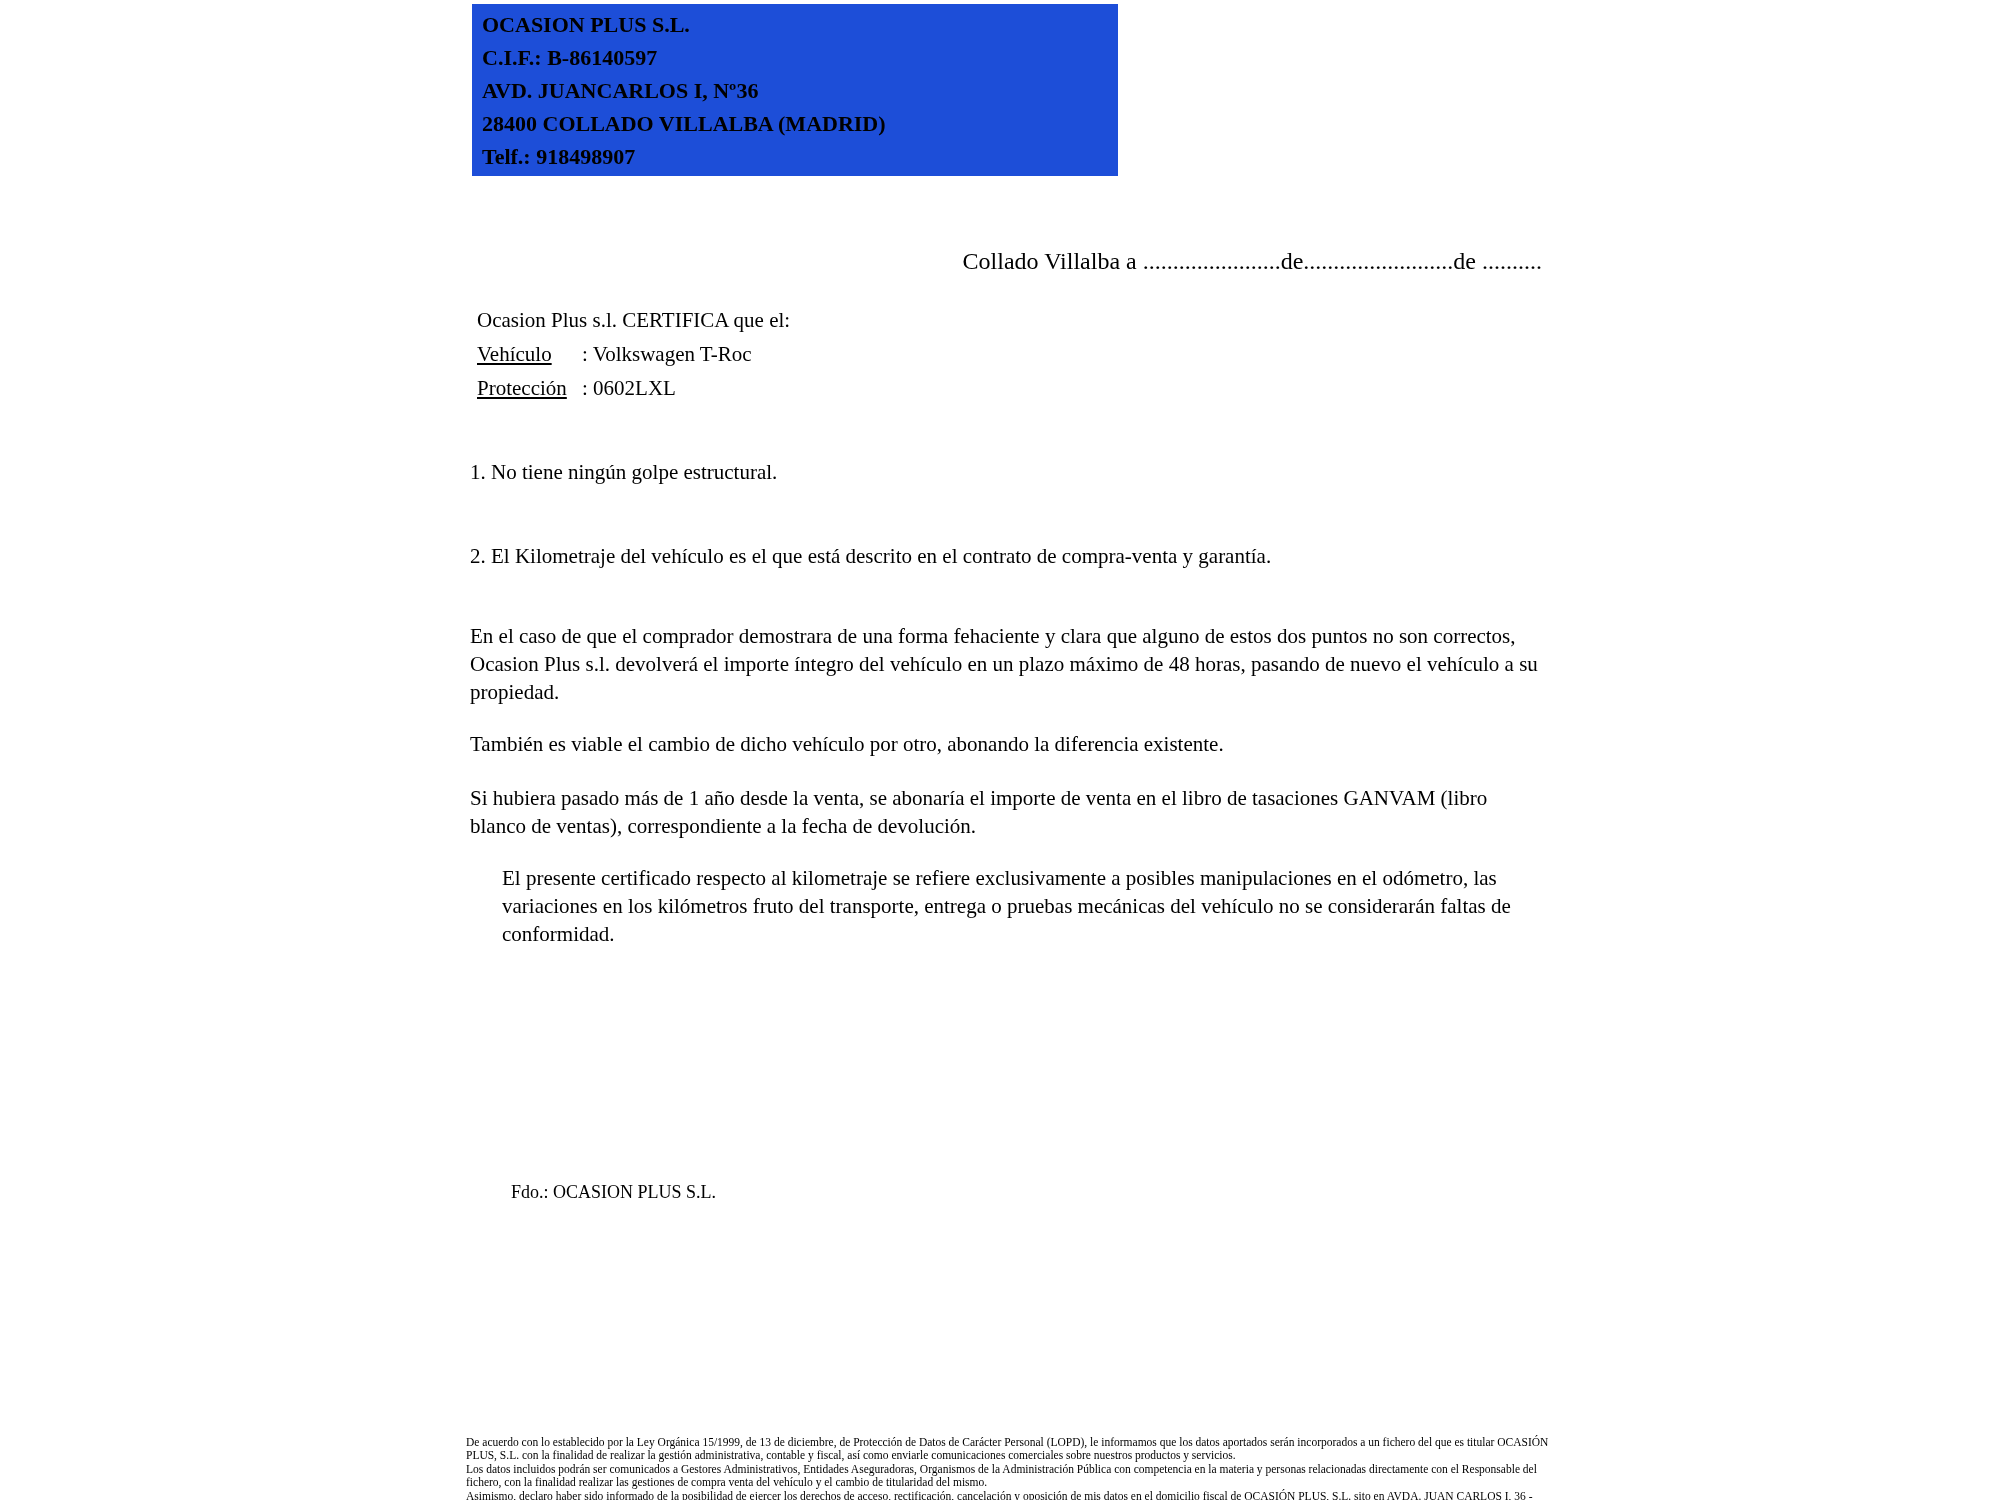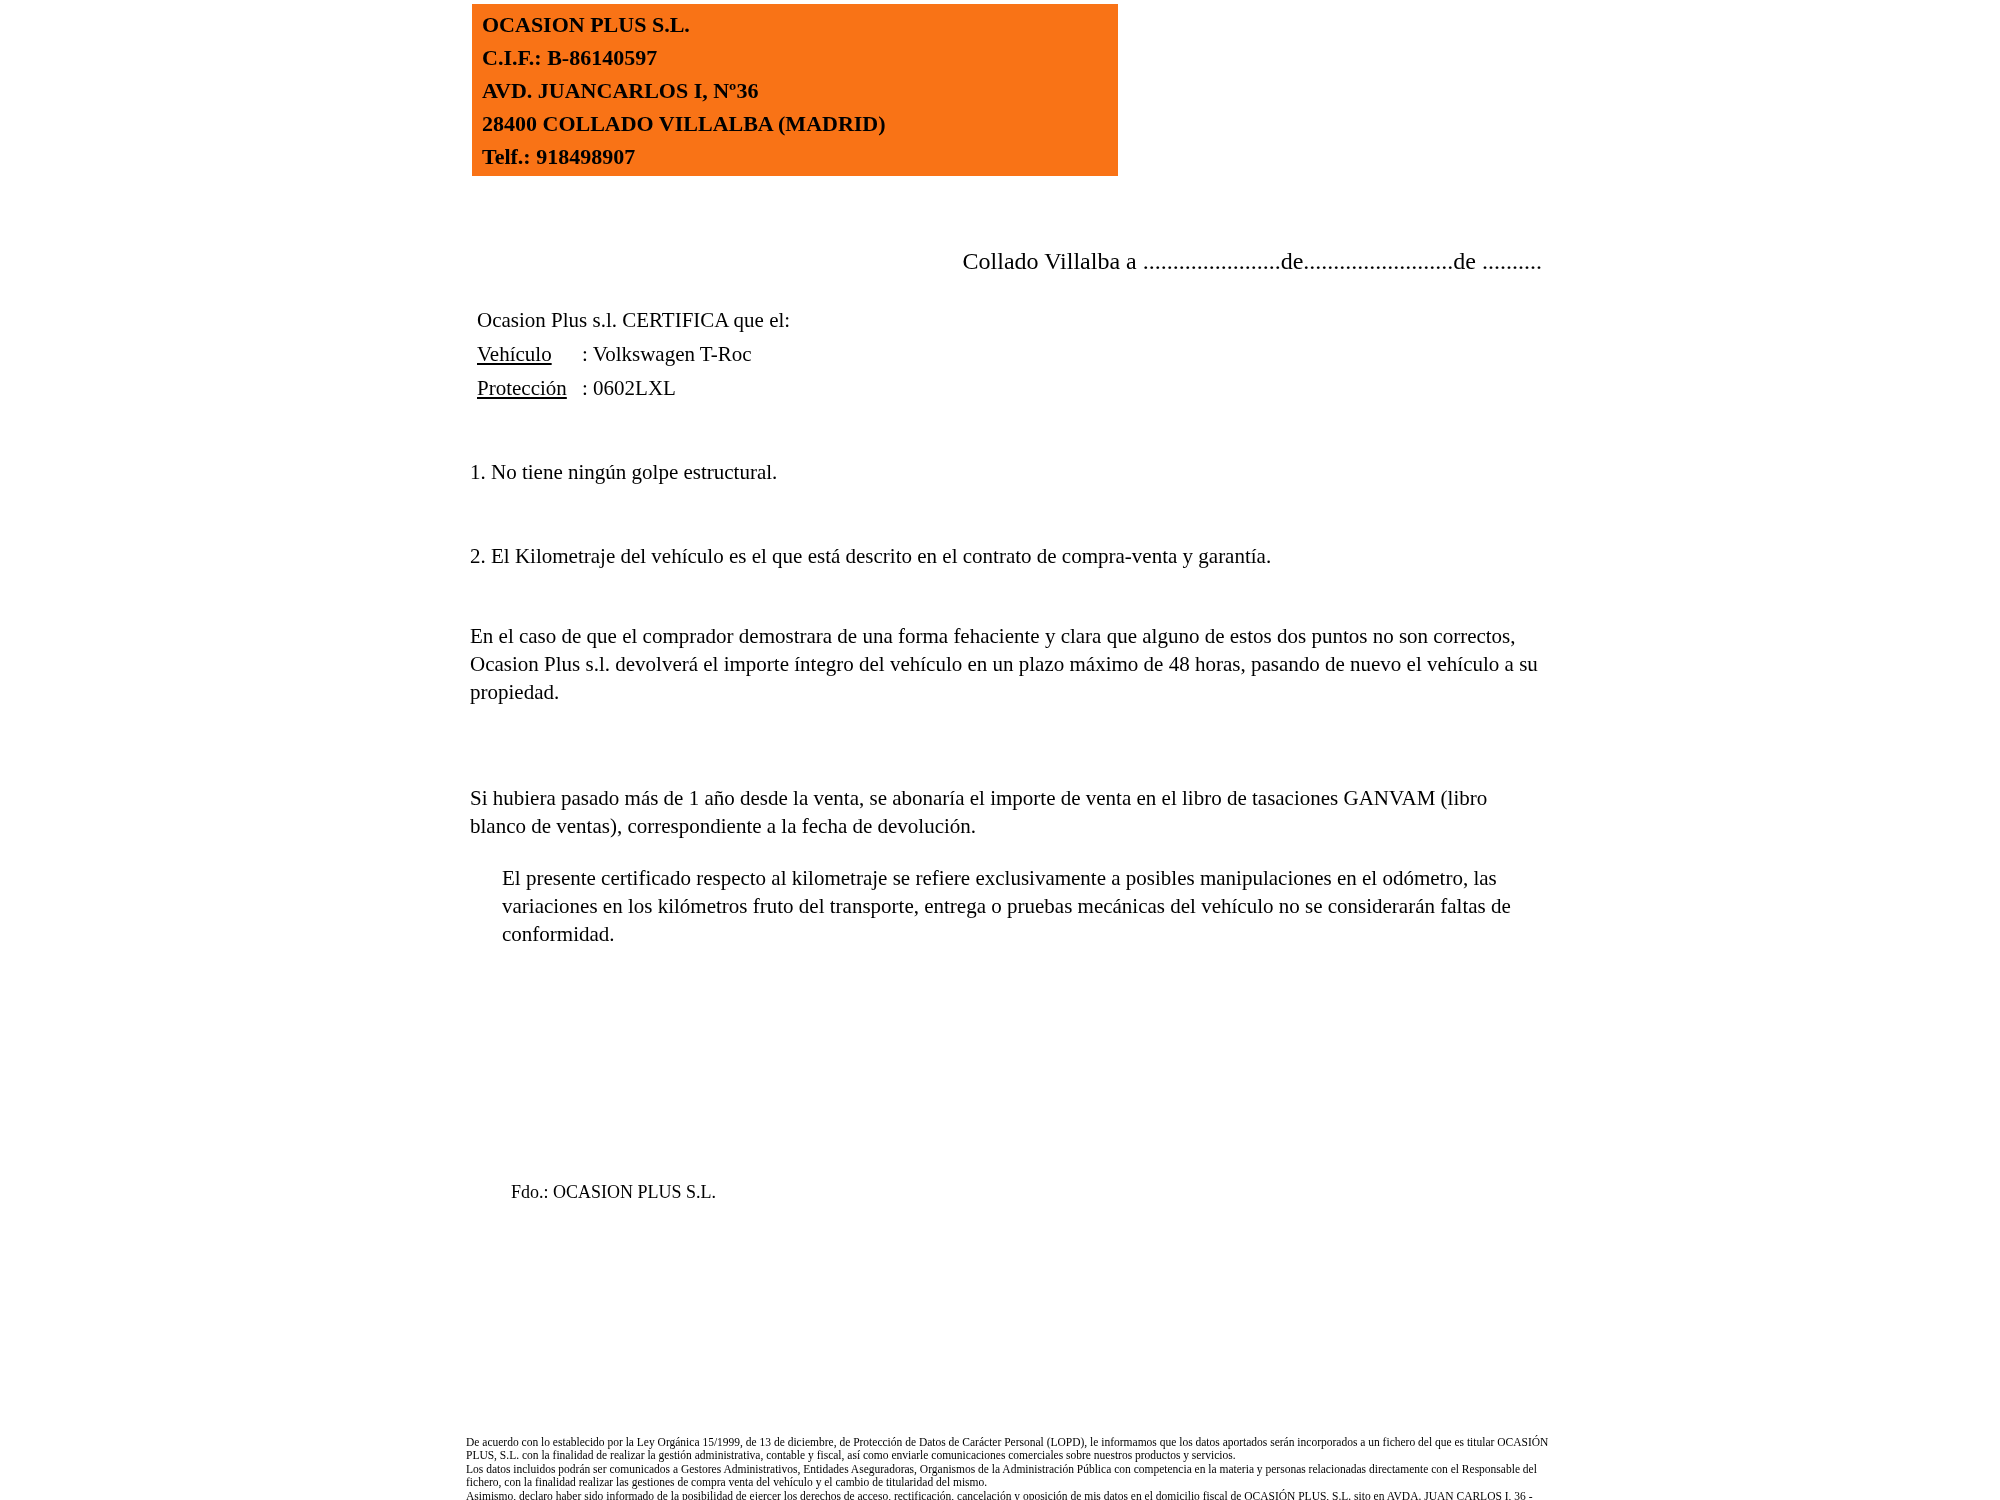--- a/index.html
+++ b/index.html
@@ -15,21 +15,21 @@
     color: #000000;
     font-family: "Liberation Serif", "DejaVu Serif", serif;
     overflow: hidden;
   }
   .header-box {
     position: absolute;
     left: 472px;
     top: 4px;
     width: 646px;
     height: 172px;
-    background: #f97316;
+    background: #1d4ed8;
     box-sizing: border-box;
     padding: 4px 0 0 10px;
     font-weight: bold;
     font-size: 22px;
     line-height: 33px;
   }
   .date-line {
     position: absolute;
     left: 472px;
     top: 248px;
@@ -110,20 +110,21 @@
   <div class="cert-block">
     <div>Ocasion Plus s.l. CERTIFICA que el:</div>
     <div class="cert-line"><span class="label">Vehículo</span><span class="value">: Volkswagen T-Roc</span></div>
     <div class="cert-line"><span class="label">Protección</span><span class="value">: 0602LXL</span></div>
   </div>
 
   <div class="point-1">1. No tiene ningún golpe estructural.</div>
   <div class="point-2">2. El Kilometraje del vehículo es el que está descrito en el contrato de compra-venta y garantía.</div>
 
   <div class="para para-1">En el caso de que el comprador demostrara de una forma fehaciente y clara que alguno de estos dos puntos no son correctos, Ocasion Plus s.l. devolverá el importe íntegro del vehículo en un plazo máximo de 48 horas, pasando de nuevo el vehículo a su propiedad.</div>
+  <div class="para para-2">También es viable el cambio de dicho vehículo por otro, abonando la diferencia existente.</div>
   <div class="para para-3">Si hubiera pasado más de 1 año desde la venta, se abonaría el importe de venta en el libro de tasaciones GANVAM (libro blanco de ventas), correspondiente a la fecha de devolución.</div>
   <div class="para para-4">El presente certificado respecto al kilometraje se refiere exclusivamente a posibles manipulaciones en el odómetro, las variaciones en los kilómetros fruto del transporte, entrega o pruebas mecánicas del vehículo no se considerarán faltas de conformidad.</div>
 
   <div class="signature">Fdo.: OCASION PLUS S.L.</div>
 
   <div class="footer">
     <p>De acuerdo con lo establecido por la Ley Orgánica 15/1999, de 13 de diciembre, de Protección de Datos de Carácter Personal (LOPD), le informamos que los datos aportados serán incorporados a un fichero del que es titular OCASIÓN PLUS, S.L. con la finalidad de realizar la gestión administrativa, contable y fiscal, así como enviarle comunicaciones comerciales sobre nuestros productos y servicios.</p>
     <p>Los datos incluidos podrán ser comunicados a Gestores Administrativos, Entidades Aseguradoras, Organismos de la Administración Pública con competencia en la materia y personas relacionadas directamente con el Responsable del fichero, con la finalidad realizar las gestiones de compra venta del vehículo y el cambio de titularidad del mismo.</p>
     <p>Asimismo, declaro haber sido informado de la posibilidad de ejercer los derechos de acceso, rectificación, cancelación y oposición de mis datos en el domicilio fiscal de OCASIÓN PLUS, S.L. sito en AVDA. JUAN CARLOS I, 36 - 28400 COLLADO VILLALBA - MADRID. Inscrita en el Registro Mercantil de Madrid Tomo:150, Inscripción:1, Hoja:M 511731</p>
   </div>

